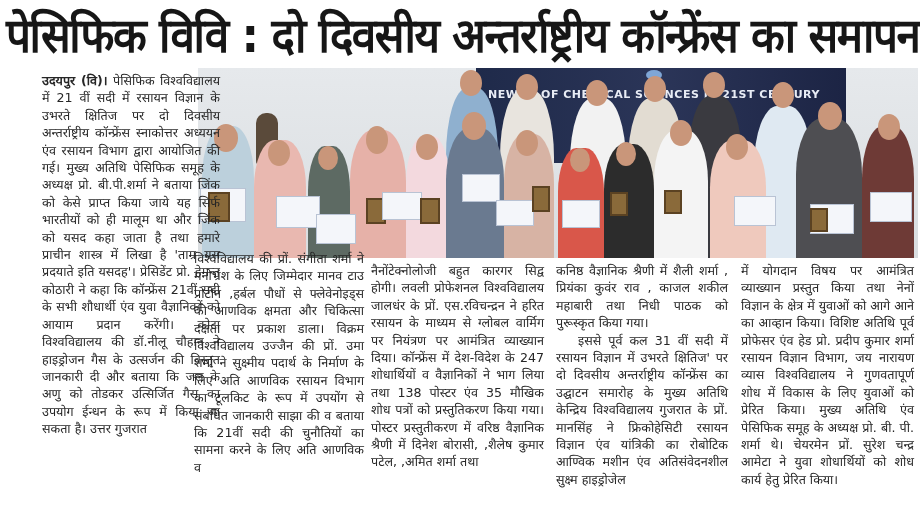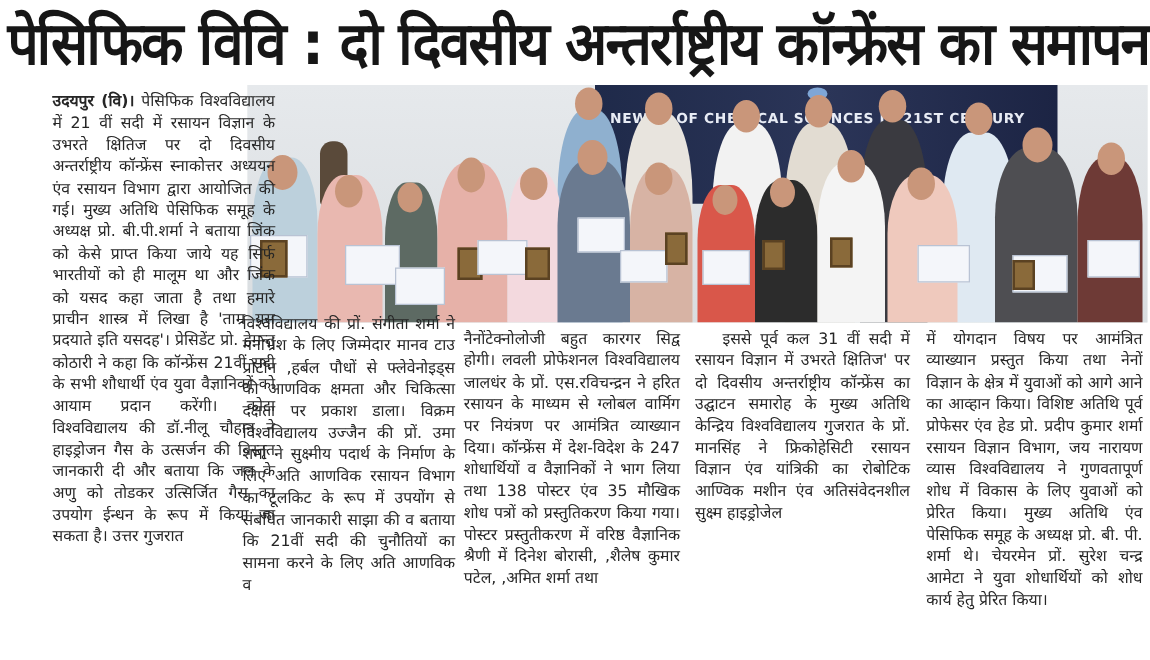--- a/index.html
+++ b/index.html
@@ -136,18 +136,19 @@
 
 <div class="col col2">
   <p>विश्वविद्यालय की प्रों. संगीता शर्मा ने मनोभ्रंश के लिए जिम्मेदार मानव टाउ प्रोटीन ,हर्बल पौधों से फ्लेवेनोइड्स की आणविक क्षमता और चिकित्सा दक्षता पर प्रकाश डाला। विक्रम विश्वविद्यालय उज्जैन की प्रों. उमा शर्मा ने सुक्ष्मीय पदार्थ के निर्माण के लिए अति आणविक रसायन विभाग का टूलकिट के रूप में उपयोंग से संबंधित जानकारी साझा की व बताया कि 21वीं सदी की चुनौतियों का सामना करने के लिए अति आणविक व</p>
 </div>
 
 <div class="col col3">
   <p>नैनोंटेक्नोलोजी बहुत कारगर सिद्व होगी। लवली प्रोफेशनल विश्वविद्यालय जालधंर के प्रों. एस.रविचन्द्रन ने हरित रसायन के माध्यम से ग्लोबल वार्मिग पर नियंत्रण पर आमंत्रित व्याख्यान दिया। कॉन्फ्रेंस में देश-विदेश के 247 शोधार्थियों व वैज्ञानिकों ने भाग लिया तथा 138 पोस्टर एंव 35 मौखिक शोध पत्रों को प्रस्तुतिकरण किया गया। पोस्टर प्रस्तुतीकरण में वरिष्ठ वैज्ञानिक श्रैणी में दिनेश बोरासी, ,शैलेष कुमार पटेल, ,अमित शर्मा तथा</p>
 </div>
 
 <div class="col col4">
+  <p>कनिष्ठ वैज्ञानिक श्रैणी में शैली शर्मा , प्रियंका कुवंर राव , काजल शकील महाबारी तथा निधी पाठक को पुरूस्कृत किया गया।</p>
   <p class="indent">इससे पूर्व कल 31 वीं सदी में रसायन विज्ञान में उभरते क्षितिज' पर दो दिवसीय अन्तर्राष्ट्रीय कॉन्फ्रेंस का उद्घाटन समारोह के मुख्य अतिथि केन्द्रिय विश्वविद्यालय गुजरात के प्रों. मानसिंह ने फ्रिकोहेसिटी रसायन विज्ञान एंव यांत्रिकी का रोबोटिक आण्विक मशीन एंव अतिसंवेदनशील सुक्ष्म हाइड्रोजेल</p>
 </div>
 
 <div class="col col5">
   <p>में योगदान विषय पर आमंत्रित व्याख्यान प्रस्तुत किया तथा नेनों विज्ञान के क्षेत्र में युवाओं को आगे आने का आव्हान किया। विशिष्ट अतिथि पूर्व प्रोफेसर एंव हेड प्रो. प्रदीप कुमार शर्मा रसायन विज्ञान विभाग, जय नारायण व्यास विश्वविद्यालय ने गुणवतापूर्ण शोध में विकास के लिए युवाओं को प्रेरित किया। मुख्य अतिथि एंव पेसिफिक समूह के अध्यक्ष प्रो. बी. पी. शर्मा थे। चेयरमेन प्रों. सुरेश चन्द्र आमेटा ने युवा शोधार्थियों को शोध कार्य हेतु प्रेरित किया।</p>
 </div>
 
 </body></html>

